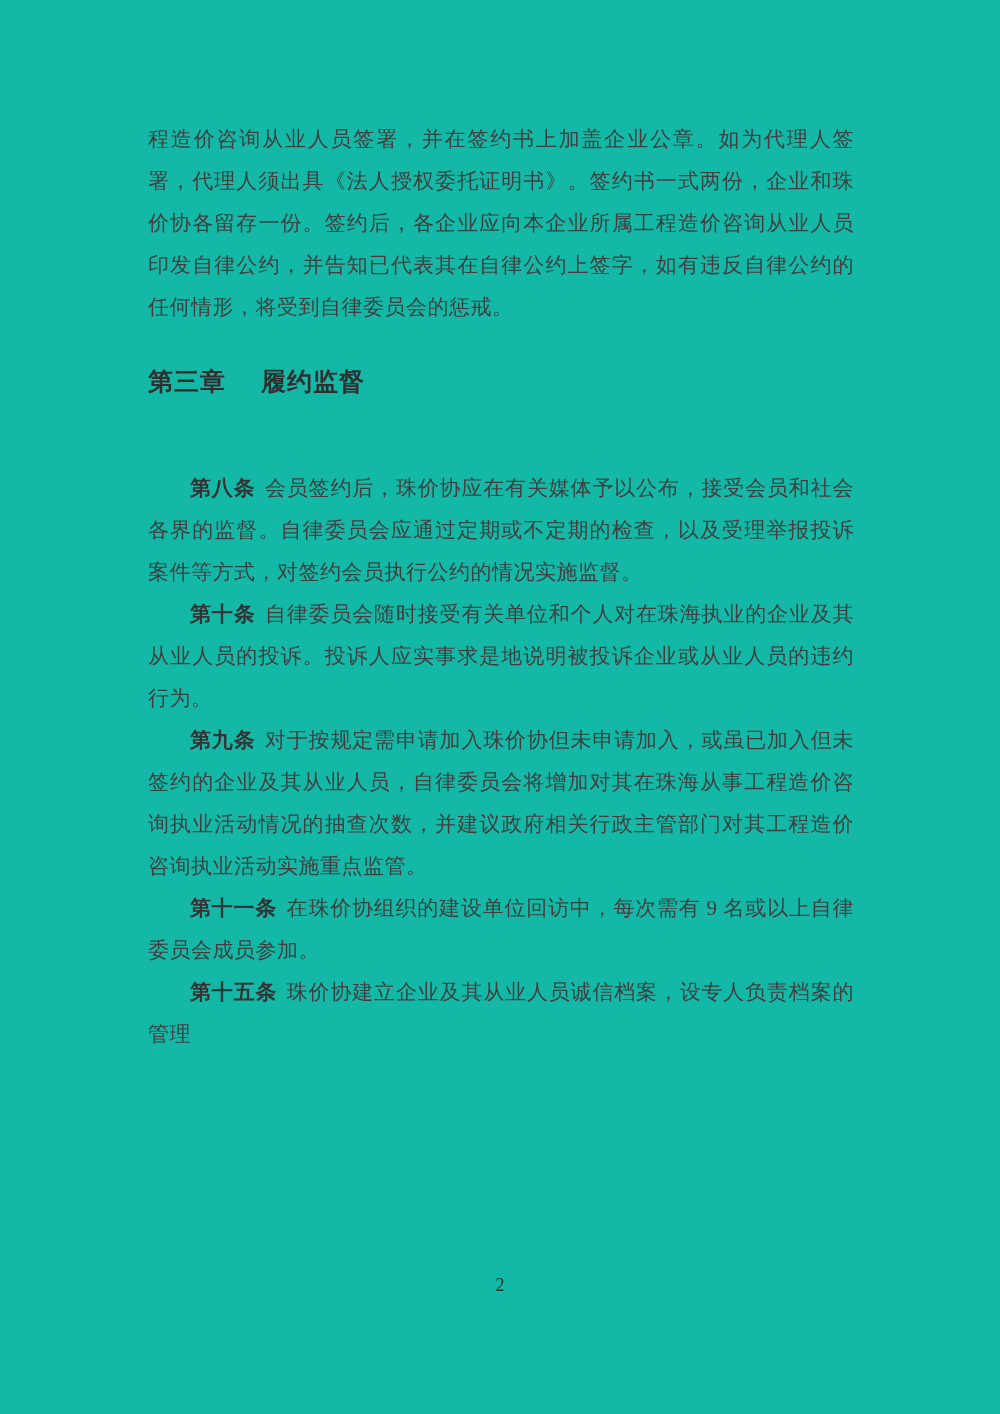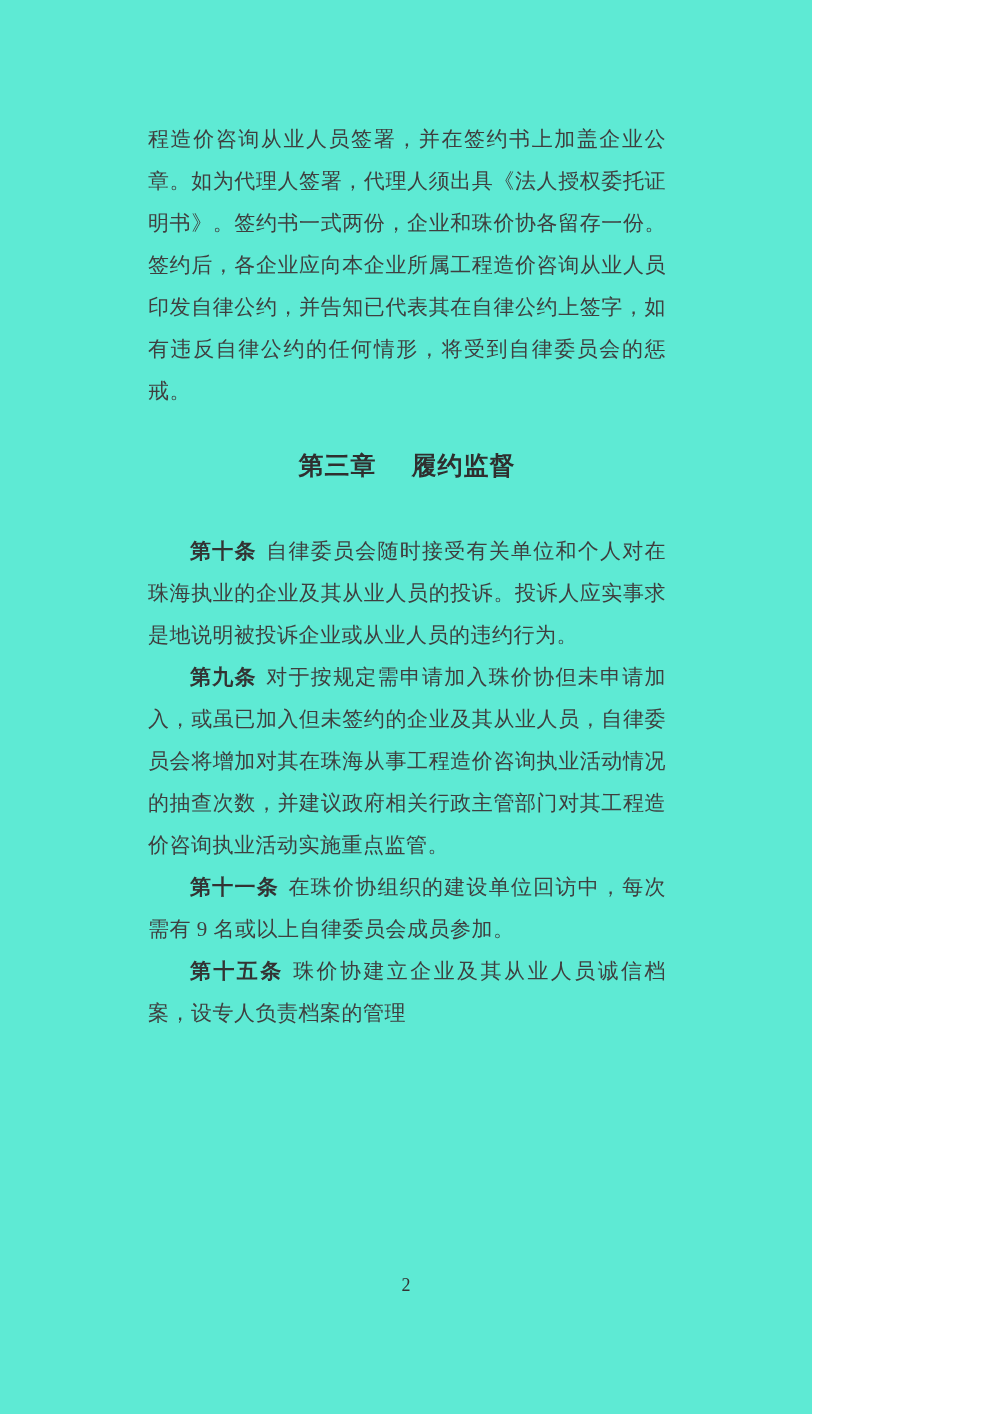--- a/index.html
+++ b/index.html
@@ -2,23 +2,23 @@
 <html><head>
 <meta charset="utf-8">
 <style>
   html, body {
     margin: 0;
     padding: 0;
     background: #ffffff;
   }
   .page {
     position: relative;
-    width: 812px;
+    width: 1000px;
     height: 1414px;
-    background: #5eead4;
+    background: #14b8a6;
     box-sizing: border-box;
     padding: 118px 146px 0 148px;
     font-family: "Liberation Serif", "DejaVu Serif", serif;
     color: #3f3f3f;
     overflow: hidden;
   }
   .doc-body p.para {
     margin: 0;
     font-size: 21px;
     line-height: 42px;
@@ -28,22 +28,22 @@
   }
   .doc-body p.para.indent {
     text-indent: 2em;
   }
   .doc-body p.para b.lead {
     font-weight: bold;
     color: #333333;
     margin-right: 0.45em;
   }
   .doc-body h2.chapter {
-    margin: 34px 0 46px 0;
-    text-align: center;
+    margin: 34px 0 67px 0;
+    text-align: left;
     font-family: "Liberation Sans", "DejaVu Sans", sans-serif;
     font-weight: bold;
     font-size: 25px;
     line-height: 38px;
     color: #2f2f2f;
     letter-spacing: 1px;
   }
   .doc-body h2.chapter .chapter-num {
     margin-right: 1.4em;
   }
@@ -58,20 +58,21 @@
     color: #333333;
   }
 </style>
 </head>
 <body>
 
 <div class="page">
   <main class="doc-body">
       <p class="para"><span>程造价咨询从业人员签署，并在签约书上加盖企业公章。如为代理人签署，代理人须出具《法人授权委托证明书》。签约书一式两份，企业和珠价协各留存一份。签约后，各企业应向本企业所属工程造价咨询从业人员印发自律公约，并告知已代表其在自律公约上签字，如有违反自律公约的任何情形，将受到自律委员会的惩戒。</span></p>
       <h2 class="chapter"><span class="chapter-num">第三章</span><span>履约监督</span></h2>
+      <p class="para indent"><b class="lead">第八条</b><span>会员签约后，珠价协应在有关媒体予以公布，接受会员和社会各界的监督。自律委员会应通过定期或不定期的检查，以及受理举报投诉案件等方式，对签约会员执行公约的情况实施监督。</span></p>
       <p class="para indent"><b class="lead">第十条</b><span>自律委员会随时接受有关单位和个人对在珠海执业的企业及其从业人员的投诉。投诉人应实事求是地说明被投诉企业或从业人员的违约行为。</span></p>
       <p class="para indent"><b class="lead">第九条</b><span>对于按规定需申请加入珠价协但未申请加入，或虽已加入但未签约的企业及其从业人员，自律委员会将增加对其在珠海从事工程造价咨询执业活动情况的抽查次数，并建议政府相关行政主管部门对其工程造价咨询执业活动实施重点监管。</span></p>
       <p class="para indent"><b class="lead">第十一条</b><span>在珠价协组织的建设单位回访中，每次需有 9 名或以上自律委员会成员参加。</span></p>
       <p class="para indent"><b class="lead">第十五条</b><span>珠价协建立企业及其从业人员诚信档案，设专人负责档案的管理</span></p>
     </main>
   <div class="page-footer">
     <span>2</span>
   </div>
 </div>
 

